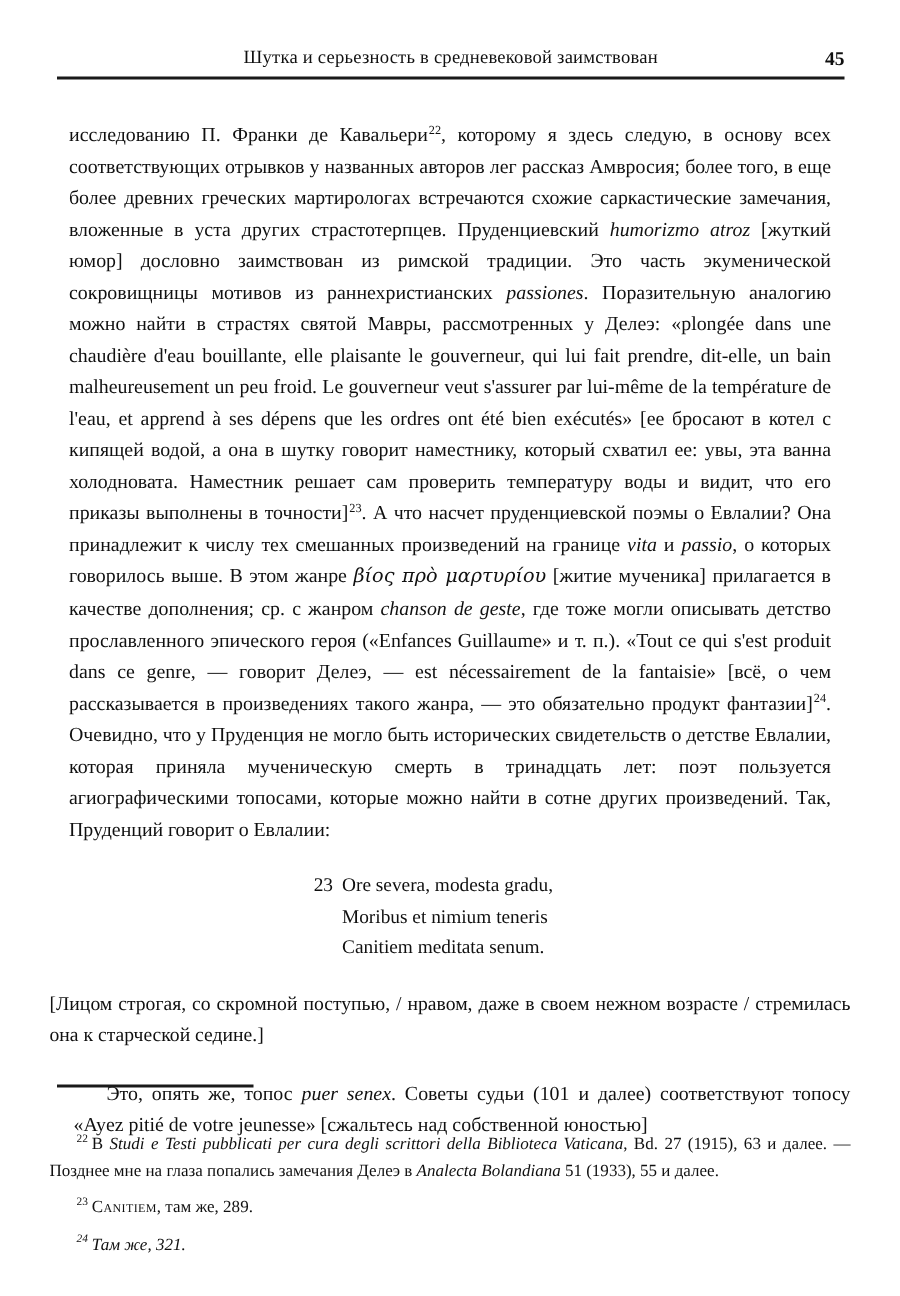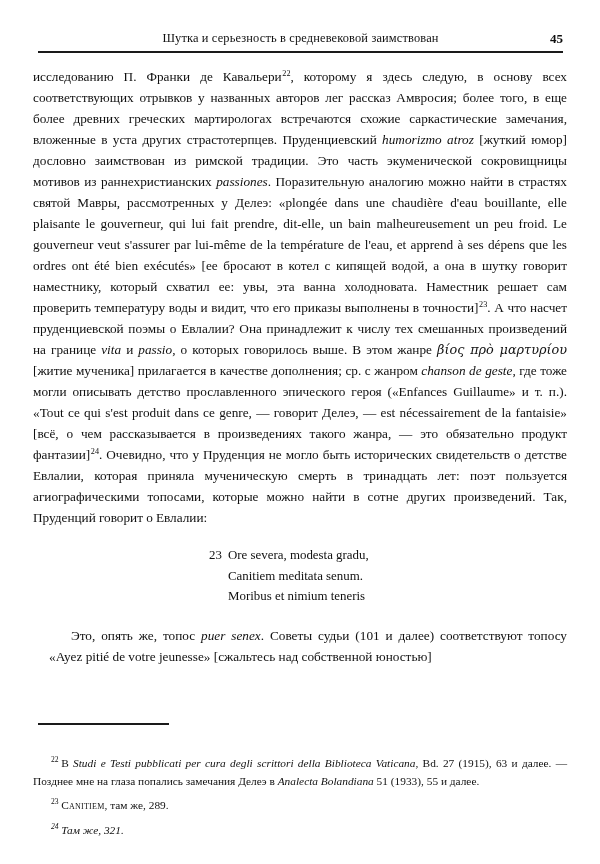--- a/index.html
+++ b/index.html
@@ -56,21 +56,21 @@
   }
 
   
   .body {
     position: absolute;
     left: 33px;
     top: 66px;
     width: 534px;
   }
   p.para {
-    margin: 0;
+    margin: 13px;
     font-size: 13.25px;
     line-height: 21.0px;
     text-align: justify;
     text-justify: inter-word;
     hyphens: manual;
     word-spacing: -0.15px;
   }
   .it { font-style: italic; }
   .grk {
     font-family: "DejaVu Serif", "Liberation Serif", serif;
@@ -167,24 +167,25 @@
     <span class="runhead-folio">45</span>
   </div>
   <div class="runhead-rule"></div>
 
   <div class="body">
 
     <p class="para"><span>исследованию П. Франки де Кавальери</span><sup class="ref">22</sup><span>, которому я здесь следую, в основу всех соответствующих отрывков у названных авторов лег рассказ Амвросия; более того, в еще более древних греческих мартирологах встречаются схожие саркастические замечания, вложенные в уста других страстотерпцев. Пруденциевский </span><span class="it">humorizmo atroz</span><span> [жуткий юмор] дословно заимствован из римской традиции. Это часть экуменической сокровищницы мотивов из раннехристианских </span><span class="it">passiones</span><span>. Поразительную аналогию можно найти в страстях святой Мавры, рассмотренных у Делеэ: «plongée dans une chaudière d'eau bouillante, elle plaisante le gouverneur, qui lui fait prendre, dit-elle, un bain malheureusement un peu froid. Le gouverneur veut s'assurer par lui-même de la température de l'eau, et apprend à ses dépens que les ordres ont été bien exécutés» [ee бросают в котел с кипящей водой, а она в шутку говорит наместнику, который схватил ее: увы, эта ванна холодновата. Наместник решает сам проверить температуру воды и видит, что его приказы выполнены в точности]</span><sup class="ref">23</sup><span>. А что насчет пруденциевской поэмы о Евлалии? Она принадлежит к числу тех смешанных произведений на границе </span><span class="it">vita</span><span> и </span><span class="it">passio</span><span>, о которых говорилось выше. В этом жанре </span><span class="grk it">βίος πρὸ μαρτυρίου</span><span> [житие мученика] прилагается в качестве дополнения; ср. с жанром </span><span class="it">chanson de geste</span><span>, где тоже могли описывать детство прославленного эпического героя («Enfances Guillaume» и т. п.). «Tout ce qui s'est produit dans ce genre, — говорит Делеэ, — est nécessairement de la fantaisie» [всё, о чем рассказывается в произведениях такого жанра, — это обязательно продукт фантазии]</span><sup class="ref">24</sup><span>. Очевидно, что у Пруденция не могло быть исторических свидетельств о детстве Евлалии, которая приняла мученическую смерть в тринадцать лет: поэт пользуется агиографическими топосами, которые можно найти в сотне других произведений. Так, Пруденций говорит о Евлалии:</span></p>
 
     <div class="verse">
       <span class="verse-line"><span class="verse-num">23</span><span>Ore severa, modesta gradu,</span></span>
+      <span class="verse-line"><span>Moribus et nimium teneris</span></span>
       <span class="verse-line"><span>Canitiem meditata senum.</span></span>
-      <span class="verse-line"><span>Moribus et nimium teneris</span></span>
     </div>
 
+    <p class="gloss">[Лицом строгая, со скромной поступью, / нравом, даже в своем нежном возрасте / стремилась она к старческой седине.]</p>
 
     <p class="tail"><span>Это, опять же, топос </span><span class="it">puer senex</span><span>. Советы судьи (101 и далее) соответствуют топосу «Ayez pitié de votre jeunesse» [сжальтесь над собственной юностью]</span></p>
 
   </div>
 
   <div class="fn-rule"></div>
 
   <div class="footnotes">
 
     <p class="fn"><sup>22</sup><span>В </span><span class="it">Studi e Testi pubblicati per cura degli scrittori della Biblioteca Vaticana</span><span>, Bd. 27 (1915), 63 и далее. — Позднее мне на глаза попались замечания Делеэ в </span><span class="it">Analecta Bolandiana</span><span> 51 (1933), 55 и далее.</span></p>

